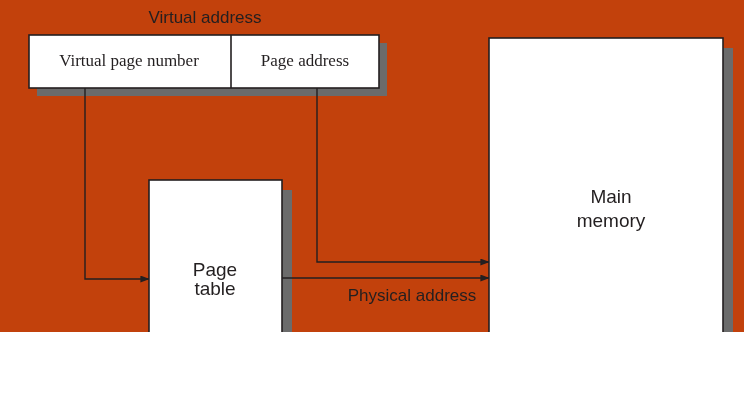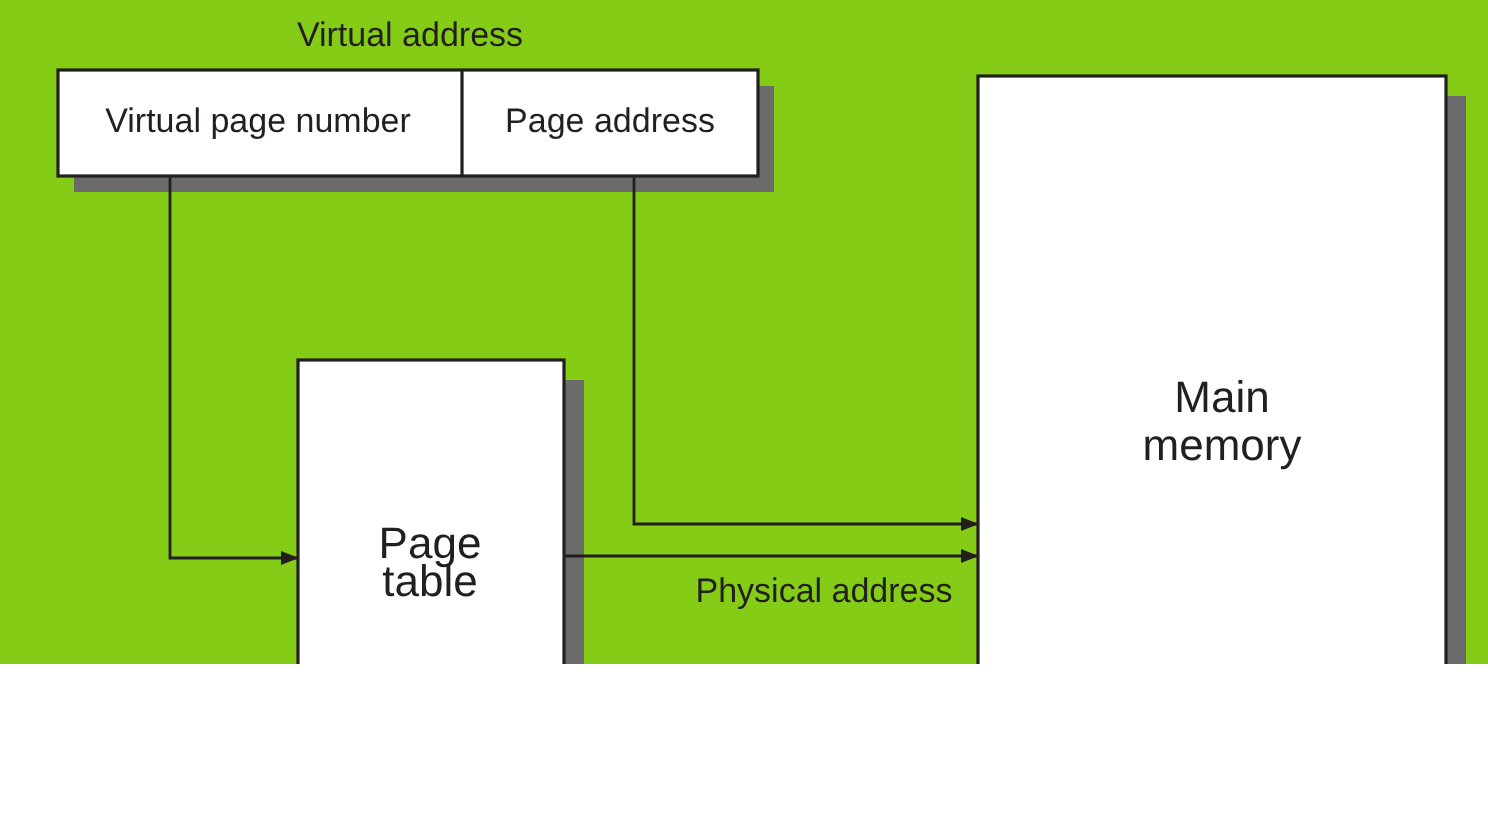--- a/index.html
+++ b/index.html
@@ -8,21 +8,21 @@
     background: #ffffff;
   }
   body {
     font-family: "Liberation Sans", sans-serif;
     color: #231f20;
   }
   #canvas {
     position: relative;
     width: 744px;
     height: 332px;
-    background: #84cc16;
+    background: #c2410c;
     overflow: hidden;
   }
   .svg-layer {
     position: absolute;
     left: 0;
     top: 0;
     width: 744px;
     height: 409px;
   }
   .lbl {
@@ -30,22 +30,22 @@
     font-family: "Liberation Sans", sans-serif;
     color: #231f20;
     white-space: pre;
     line-height: 1.18;
     text-align: center;
   }
   .lbl-center {
     transform: translateX(-50%);
   }
   .t-title   { font-size: 17px; }
-  .t-field   { font-size: 17px; }
-  .t-box     { font-size: 22px; }
+  .t-field   { font-size: 17px; font-family: Liberation Serif, serif; }
+  .t-box     { font-size: 19px; }
   .t-edge    { font-size: 17px; }
 </style>
 </head>
 <body>
 
 <div id="canvas">
 
   <svg class="svg-layer" viewBox="0 0 744 409">
     <defs>
       <marker id="arrowhead" markerWidth="9" markerHeight="7" refX="8.6" refY="3.5" orient="auto" markerUnits="userSpaceOnUse">

